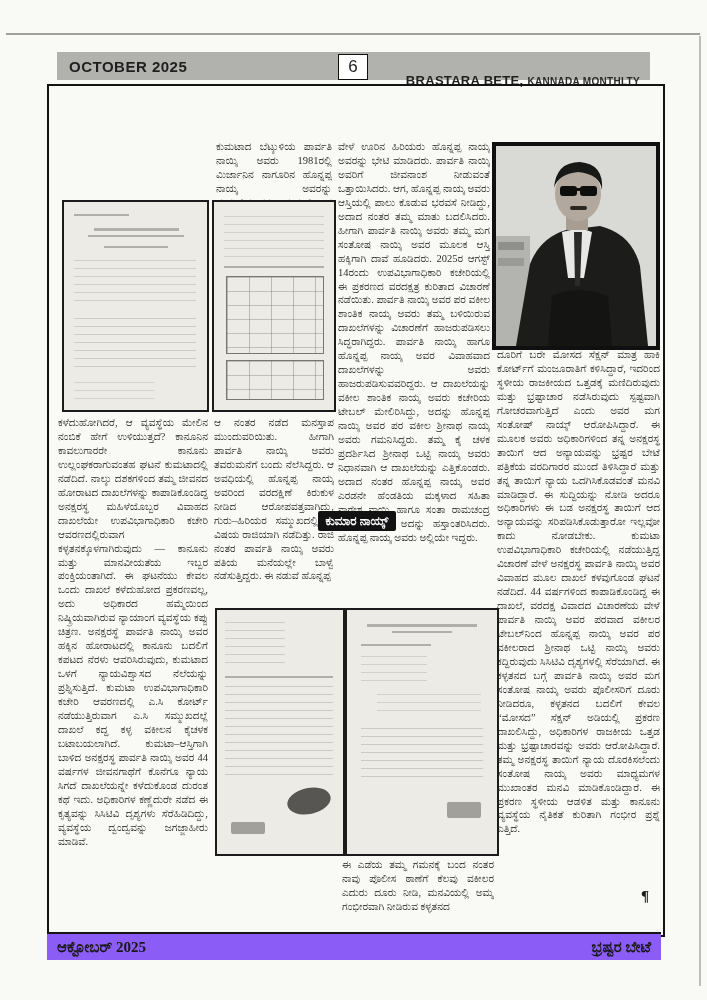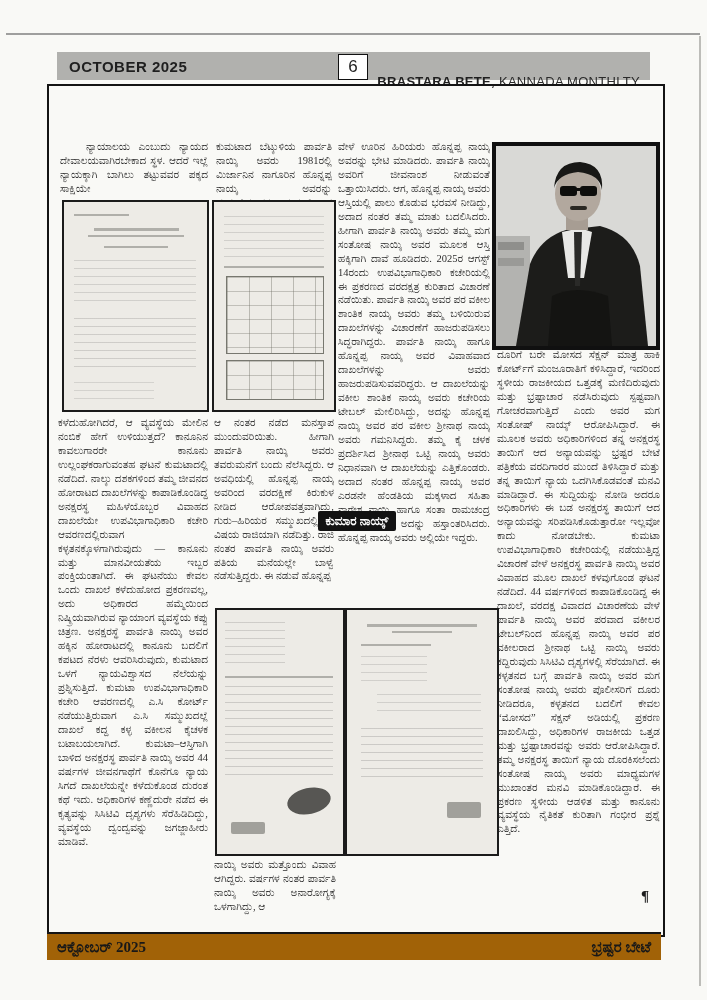--- a/index.html
+++ b/index.html
@@ -11,21 +11,21 @@
   .scan-right-edge{left:699px;top:36px;width:2px;height:950px;background:#bdbdb9;}
   
   .header-bar{left:57px;top:52px;width:593px;height:28px;background:#b1b1ae;
               display:flex;align-items:center;font-family:"Liberation Sans",sans-serif;}
   .header-date{margin-left:12px;font-weight:bold;font-size:15px;color:#1f1f1f;letter-spacing:.5px;}
   .page-num-box{position:absolute;left:281px;top:2px;width:28px;height:24px;background:#fff;
                 border:1px solid #111;display:flex;align-items:center;justify-content:center;
                 font-size:17px;color:#222;}
   .header-right{position:absolute;right:10px;display:flex;align-items:baseline;gap:4px;}
   .mag-title{font-weight:bold;font-size:13px;color:#1f1f1f;letter-spacing:.3px;padding-left:8px;}
-  .mag-sub{font-weight:normal;font-size:13px;color:#2a2a2a;letter-spacing:.3px;margin-top:31px;}
+  .mag-sub{font-weight:bold;font-size:10px;color:#2a2a2a;letter-spacing:.3px;margin-top:31px;}
   
   .article-frame{left:47px;top:84px;width:614px;height:849px;border:2px solid #141414;background:transparent;}
   .headline-bar{left:59px;top:94px;width:592px;height:38px;background:#171717;
                 display:flex;align-items:center;justify-content:center;}
   .headline-text{color:#fdfdfd;font-weight:bold;font-size:27px;white-space:nowrap;overflow:hidden;
                  letter-spacing:1px;text-shadow:0 0 1px #000;}
   
   .kn{font-size:10.5px;line-height:1.33;text-align:justify;overflow:hidden;color:#2e2e2e;}
   .kn-intro{text-indent:26px;}
   
@@ -41,21 +41,21 @@
              transform:rotate(-12deg);opacity:.85;}
   .doc-blot{position:absolute;background:#55554f;opacity:.5;border-radius:2px;}
   
   .photo-frame{left:492px;top:142px;width:160px;height:200px;border:4px solid #101010;background:#d7d7d4;}
   
   .nameplate{left:318px;top:511px;width:78px;height:20px;background:#121212;border-radius:2px;
              display:flex;align-items:center;justify-content:center;}
   .nameplate span{color:#fff;font-weight:bold;font-size:12px;white-space:nowrap;overflow:hidden;}
   .end-mark{left:641px;top:888px;font-size:15px;font-weight:bold;color:#1c1c1c;}
   
-  .footer-bar{left:47px;top:932px;width:614px;height:26px;background:#a16207;border-top:2px solid #141414;
+  .footer-bar{left:47px;top:932px;width:614px;height:26px;background:#8b5cf6;border-top:2px solid #141414;
               display:flex;align-items:center;justify-content:space-between;}
   .footer-left,.footer-right{font-weight:bold;font-size:15px;color:#181818;margin:0 10px;white-space:nowrap;}
 </style>
 </head>
 <body>
 
 <div id="page">
 
   <div class="abs scan-top-edge"></div>
   <div class="abs scan-right-edge"></div>
@@ -67,28 +67,27 @@
     </span>
     <span class="header-right">
       <span class="mag-title">BRASTARA BETE,</span>
       <span class="mag-sub">KANNADA MONTHLTY</span>
     </span>
   </div>
 
   <div class="abs article-frame"></div>
 
 
-  <div class="abs kn kn-intro" style="left:60px;top:140px;width:148px;height:60px;">ನ್ಯಾಯಾಲಯ ಎಂಬುದು ನ್ಯಾಯದ ದೇವಾಲಯವಾಗಿರಬೇಕಾದ ಸ್ಥಳ. ಆದರೆ ಇಲ್ಲೆ ನ್ಯಾಯಕ್ಕಾಗಿ ಬಾಗಿಲು ತಟ್ಟುವವರ ಪಕ್ಕದ ಸಾಕ್ಷಿಯೇ</div>
   <div class="abs kn" style="left:58px;top:416px;width:150px;height:514px;">ಕಳೆದುಹೋಗಿದರೆ, ಆ ವ್ಯವಸ್ಥೆಯ ಮೇಲಿನ ನಂಬಿಕೆ ಹೇಗೆ ಉಳಿಯುತ್ತದೆ? ಕಾನೂನಿನ ಕಾವಲುಗಾರರೇ ಕಾನೂನು ಉಲ್ಲಂಘಕರಾಗುವಂತಹ ಘಟನೆ ಕುಮಟಾದಲ್ಲಿ ನಡೆದಿದೆ. ನಾಲ್ಕು ದಶಕಗಳಿಂದ ತಮ್ಮ ಜೀವನದ ಹೋರಾಟದ ದಾಖಲೆಗಳನ್ನು ಕಾಪಾಡಿಕೊಂಡಿದ್ದ ಅನಕ್ಷರಸ್ಥ ಮಹಿಳೆಯೊಬ್ಬರ ವಿವಾಹದ ದಾಖಲೆಯೇ ಉಪವಿಭಾಗಾಧಿಕಾರಿ ಕಚೇರಿ ಆವರಣದಲ್ಲಿರುವಾಗ ಕಳ್ಳತನಕ್ಕೊಳಗಾಗಿರುವುದು — ಕಾನೂನು ಮತ್ತು ಮಾನವೀಯತೆಯ ಇಬ್ಬರ ಪಂಕ್ತಿಯಂತಾಗಿದೆ. ಈ ಘಟನೆಯು ಕೇವಲ ಒಂದು ದಾಖಲೆ ಕಳೆದುಹೋದ ಪ್ರಕರಣವಲ್ಲ, ಅದು ಅಧಿಕಾರದ ಹಮ್ಮೆಯಿಂದ ನಿಷ್ಕ್ರಿಯವಾಗಿರುವ ನ್ಯಾಯಾಂಗ ವ್ಯವಸ್ಥೆಯ ಕಪ್ಪು ಚಿತ್ರಣ. ಅನಕ್ಷರಸ್ಥೆ ಪಾರ್ವತಿ ನಾಯ್ಕಿ ಅವರ ಹಕ್ಕಿನ ಹೋರಾಟದಲ್ಲಿ ಕಾನೂನು ಬದಲಿಗೆ ಕಪಟದ ನೆರಳು ಆವರಿಸಿರುವುದು, ಕುಮಟಾದ ಒಳಗೆ ನ್ಯಾಯವಿಶ್ವಾಸದ ನೆಲೆಯನ್ನು ಪ್ರಶ್ನಿಸುತ್ತಿದೆ. ಕುಮಟಾ ಉಪವಿಭಾಗಾಧಿಕಾರಿ ಕಚೇರಿ ಆವರಣದಲ್ಲಿ ಎ.ಸಿ ಕೋರ್ಟ್ ನಡೆಯುತ್ತಿರುವಾಗ ಎ.ಸಿ ಸಮ್ಮುಖದಲ್ಲೆ ದಾಖಲೆ ಕದ್ದ ಕಳ್ಳ ವಕೀಲನ ಕೈಚಳಕ ಬಟಾಬಯಲಾಗಿದೆ. ಕುಮಟಾ–ಆಸ್ತಿಗಾಗಿ ಬಾಳಿದ ಅನಕ್ಷರಸ್ಥ ಪಾರ್ವತಿ ನಾಯ್ಕಿ ಅವರ 44 ವರ್ಷಗಳ ಜೀವನಗಾಥೆಗೆ ಕೊನೆಗೂ ನ್ಯಾಯ ಸಿಗದೆ ದಾಖಲೆಯನ್ನೇ ಕಳೆದುಕೊಂಡ ದುರಂತ ಕಥೆ ಇದು. ಅಧಿಕಾರಿಗಳ ಕಣ್ಣೆದುರೇ ನಡೆದ ಈ ಕೃತ್ಯವನ್ನು ಸಿಸಿಟಿವಿ ದೃಶ್ಯಗಳು ಸೆರೆಹಿಡಿದಿದ್ದು, ವ್ಯವಸ್ಥೆಯ ದ್ವಂದ್ವವನ್ನು ಜಗಜ್ಜಾಹೀರು ಮಾಡಿವೆ.</div>
 
   <div class="abs kn" style="left:216px;top:140px;width:116px;height:64px;">ಕುಮಟಾದ ಬೆಟ್ಕುಳಿಯ ಪಾರ್ವತಿ ನಾಯ್ಕಿ ಅವರು 1981ರಲ್ಲಿ ಮಿರ್ಜಾನಿನ ನಾಗೂರಿನ ಹೊನ್ನಪ್ಪ ನಾಯ್ಕ ಅವರನ್ನು ಮದುವೆಯಾದರು. ಮದುವೆ ಆದ ಕೆಲ ವರ್ಷದ ತರುವಾಯ</div>
   <div class="abs kn" style="left:214px;top:416px;width:120px;height:190px;">ಆ ನಂತರ ನಡೆದ ಮನಸ್ತಾಪ ಮುಂದುವರಿಯಿತು. ಹೀಗಾಗಿ ಪಾರ್ವತಿ ನಾಯ್ಕಿ ಅವರು ತವರುಮನೆಗೆ ಬಂದು ನೆಲೆಸಿದ್ದರು. ಆ ಅವಧಿಯಲ್ಲಿ ಹೊನ್ನಪ್ಪ ನಾಯ್ಕ ಅವರಿಂದ ವರದಕ್ಷಿಣೆ ಕಿರುಕುಳ ನೀಡಿದ ಆರೋಪವತ್ತವಾಗಿದ್ದು, ಗುರು–ಹಿರಿಯರ ಸಮ್ಮುಖದಲ್ಲಿ ಆ ವಿಷಯ ರಾಜಿಯಾಗಿ ನಡೆದಿತ್ತು. ರಾಜಿ ನಂತರ ಪಾರ್ವತಿ ನಾಯ್ಕಿ ಅವರು ಪತಿಯ ಮನೆಯಲ್ಲೇ ಬಾಳ್ವೆ ನಡೆಸುತ್ತಿದ್ದರು. ಈ ನಡುವೆ ಹೊನ್ನಪ್ಪ</div>
-  <div class="abs kn" style="left:214px;top:858px;width:122px;height:70px;">ನಾಯ್ಕಿ ಅವರು ಮತ್ತೊಂದು ವಿವಾಹ ಆಗಿದ್ದರು. ವರ್ಷಗಳ ನಂತರ ಪಾರ್ವತಿ ನಾಯ್ಕಿ ಅವರು ಅನಾರೋಗ್ಯಕ್ಕೆ ಒಳಗಾಗಿದ್ದು, ಆ</div>
 
   <div class="abs kn" style="left:338px;top:140px;width:152px;height:464px;">ವೇಳೆ ಊರಿನ ಹಿರಿಯರು ಹೊನ್ನಪ್ಪ ನಾಯ್ಕ ಅವರನ್ನು ಭೇಟಿ ಮಾಡಿದರು. ಪಾರ್ವತಿ ನಾಯ್ಕಿ ಅವರಿಗೆ ಜೀವನಾಂಶ ನೀಡುವಂತೆ ಒತ್ತಾಯಿಸಿದರು. ಆಗ, ಹೊನ್ನಪ್ಪ ನಾಯ್ಕ ಅವರು ಆಸ್ತಿಯಲ್ಲಿ ಪಾಲು ಕೊಡುವ ಭರವಸೆ ನೀಡಿದ್ದು, ಅದಾದ ನಂತರ ತಮ್ಮ ಮಾತು ಬದಲಿಸಿದರು. ಹೀಗಾಗಿ ಪಾರ್ವತಿ ನಾಯ್ಕಿ ಅವರು ತಮ್ಮ ಮಗ ಸಂತೋಷ ನಾಯ್ಕಿ ಅವರ ಮೂಲಕ ಆಸ್ತಿ ಹಕ್ಕಿಗಾಗಿ ದಾವೆ ಹೂಡಿದರು. 2025ರ ಆಗಸ್ಟ್ 14ರಂದು ಉಪವಿಭಾಗಾಧಿಕಾರಿ ಕಚೇರಿಯಲ್ಲಿ ಈ ಪ್ರಕರಣದ ವರದಕ್ಷತ್ರ ಕುರಿತಾದ ವಿಚಾರಣೆ ನಡೆಯಿತು. ಪಾರ್ವತಿ ನಾಯ್ಕಿ ಅವರ ಪರ ವಕೀಲ ಶಾಂತಿಕ ನಾಯ್ಕ ಅವರು ತಮ್ಮ ಬಳಿಯಿರುವ ದಾಖಲೆಗಳನ್ನು ವಿಚಾರಣೆಗೆ ಹಾಜರುಪಡಿಸಲು ಸಿದ್ಧರಾಗಿದ್ದರು. ಪಾರ್ವತಿ ನಾಯ್ಕಿ ಹಾಗೂ ಹೊನ್ನಪ್ಪ ನಾಯ್ಕ ಅವರ ವಿವಾಹವಾದ ದಾಖಲೆಗಳನ್ನು ಅವರು ಹಾಜರುಪಡಿಸುವವರಿದ್ದರು. ಆ ದಾಖಲೆಯನ್ನು ವಕೀಲ ಶಾಂತಿಕ ನಾಯ್ಕ ಅವರು ಕಚೇರಿಯ ಟೇಬಲ್ ಮೇಲಿರಿಸಿದ್ದು, ಅದನ್ನು ಹೊನ್ನಪ್ಪ ನಾಯ್ಕಿ ಅವರ ಪರ ವಕೀಲ ಶ್ರೀನಾಥ ನಾಯ್ಕ ಅವರು ಗಮನಿಸಿದ್ದರು. ತಮ್ಮ ಕೈ ಚಳಕ ಪ್ರದರ್ಶಿಸಿದ ಶ್ರೀನಾಥ ಒಟ್ಟಿ ನಾಯ್ಕ ಅವರು ನಿಧಾನವಾಗಿ ಆ ದಾಖಲೆಯನ್ನು ಎತ್ತಿಕೊಂಡರು. ಅದಾದ ನಂತರ ಹೊನ್ನಪ್ಪ ನಾಯ್ಕ ಅವರ ಎರಡನೇ ಹೆಂಡತಿಯ ಮಕ್ಕಳಾದ ಸಹಿತಾ ನಾಗೇಶ ನಾಯ್ಕಿ ಹಾಗೂ ಸಂತಾ ರಾಮಚಂದ್ರ ನಾಯ್ಕಿ ಅವರಿಗೆ ಅದನ್ನು ಹಸ್ತಾಂತರಿಸಿದರು. ಹೊನ್ನಪ್ಪ ನಾಯ್ಕ ಅವರು ಅಲ್ಲಿಯೇ ಇದ್ದರು.</div>
+  <div class="abs kn" style="left:342px;top:858px;width:152px;height:70px;">ಈ ಎಡೆಯ ತಮ್ಮ ಗಮನಕ್ಕೆ ಬಂದ ನಂತರ ನಾವು ಪೊಲೀಸ ಠಾಣೆಗೆ ಕೆಲವು ವಕೀಲರ ಎದುರು ದೂರು ನೀಡಿ, ಮನವಿಯಲ್ಲಿ ಅಮ್ಮ ಗಂಭೀರವಾಗಿ ನೀಡಿರುವ ಕಳ್ಳತನದ</div>
 
   <div class="abs kn" style="left:497px;top:348px;width:163px;height:580px;">ದೂರಿಗೆ ಬರೇ ಮೋಸದ ಸೆಕ್ಷನ್ ಮಾತ್ರ ಹಾಕಿ ಕೋರ್ಟ್‍ಗೆ ಮಂಜೂರಾತಿಗೆ ಕಳಿಸಿದ್ದಾರೆ, ಇದರಿಂದ ಸ್ಥಳೀಯ ರಾಜಕೀಯದ ಒತ್ತಡಕ್ಕೆ ಮಣಿದಿರುವುದು ಮತ್ತು ಭ್ರಷ್ಟಾಚಾರ ನಡೆಸಿರುವುದು ಸ್ಪಷ್ಟವಾಗಿ ಗೋಚರವಾಗುತ್ತಿದೆ ಎಂದು ಅವರ ಮಗ ಸಂತೋಷ್ ನಾಯ್ಕ್ ಆರೋಪಿಸಿದ್ದಾರೆ. ಈ ಮೂಲಕ ಅವರು ಅಧಿಕಾರಿಗಳಿಂದ ತನ್ನ ಅನಕ್ಷರಸ್ಥ ತಾಯಿಗೆ ಆದ ಅನ್ಯಾಯವನ್ನು ಭ್ರಷ್ಟರ ಬೇಟೆ ಪತ್ರಿಕೆಯ ವರದಿಗಾರರ ಮುಂದೆ ತಿಳಿಸಿದ್ದಾರೆ ಮತ್ತು ತನ್ನ ತಾಯಿಗೆ ನ್ಯಾಯ ಒದಗಿಸಿಕೊಡವಂತೆ ಮನವಿ ಮಾಡಿದ್ದಾರೆ. ಈ ಸುದ್ದಿಯನ್ನು ನೋಡಿ ಅದರೂ ಅಧಿಕಾರಿಗಳು ಈ ಬಡ ಅನಕ್ಷರಸ್ಥ ತಾಯಿಗೆ ಆದ ಅನ್ಯಾಯವನ್ನು ಸರಿಪಡಿಸಿಕೊಡುತ್ತಾರೋ ಇಲ್ಲವೋ ಕಾದು ನೋಡಬೇಕು. ಕುಮಟಾ ಉಪವಿಭಾಗಾಧಿಕಾರಿ ಕಚೇರಿಯಲ್ಲಿ ನಡೆಯುತ್ತಿದ್ದ ವಿಚಾರಣೆ ವೇಳೆ ಅನಕ್ಷರಸ್ಥ ಪಾರ್ವತಿ ನಾಯ್ಕಿ ಅವರ ವಿವಾಹದ ಮೂಲ ದಾಖಲೆ ಕಳವುಗೊಂಡ ಘಟನೆ ನಡೆದಿದೆ. 44 ವರ್ಷಗಳಿಂದ ಕಾಪಾಡಿಕೊಂಡಿದ್ದ ಈ ದಾಖಲೆ, ವರದಕ್ಷ ವಿವಾದದ ವಿಚಾರಣೆಯ ವೇಳೆ ಪಾರ್ವತಿ ನಾಯ್ಕಿ ಅವರ ಪರವಾದ ವಕೀಲರ ಟೇಬಲ್‍ನಿಂದ ಹೊನ್ನಪ್ಪ ನಾಯ್ಕಿ ಅವರ ಪರ ವಕೀಲರಾದ ಶ್ರೀನಾಥ ಒಟ್ಟಿ ನಾಯ್ಕಿ ಅವರು ಕದ್ದಿರುವುದು ಸಿಸಿಟಿವಿ ದೃಶ್ಯಗಳಲ್ಲಿ ಸೆರೆಯಾಗಿದೆ. ಈ ಕಳ್ಳತನದ ಬಗ್ಗೆ ಪಾರ್ವತಿ ನಾಯ್ಕಿ ಅವರ ಮಗ ಸಂತೋಷ ನಾಯ್ಕ ಅವರು ಪೊಲೀಸರಿಗೆ ದೂರು ನೀಡಿದರೂ, ಕಳ್ಳತನದ ಬದಲಿಗೆ ಕೇವಲ “ಮೋಸದ” ಸೆಕ್ಷನ್ ಅಡಿಯಲ್ಲಿ ಪ್ರಕರಣ ದಾಖಲಿಸಿದ್ದು, ಅಧಿಕಾರಿಗಳ ರಾಜಕೀಯ ಒತ್ತಡ ಮತ್ತು ಭ್ರಷ್ಟಾಚಾರವನ್ನು ಅವರು ಆರೋಪಿಸಿದ್ದಾರೆ. ತಮ್ಮ ಅನಕ್ಷರಸ್ಥ ತಾಯಿಗೆ ನ್ಯಾಯ ದೊರಕಿಸಲೆಂದು ಸಂತೋಷ ನಾಯ್ಕ ಅವರು ಮಾಧ್ಯಮಗಳ ಮುಖಾಂತರ ಮನವಿ ಮಾಡಿಕೊಂಡಿದ್ದಾರೆ. ಈ ಪ್ರಕರಣ ಸ್ಥಳೀಯ ಆಡಳಿತ ಮತ್ತು ಕಾನೂನು ವ್ಯವಸ್ಥೆಯ ನೈತಿಕತೆ ಕುರಿತಾಗಿ ಗಂಭೀರ ಪ್ರಶ್ನೆ ಎತ್ತಿದೆ.</div>
   <div class="abs end-mark">¶</div>
 
   <div class="abs nameplate">
     <span>ಕುಮಾರ ನಾಯ್ಕ್</span>
   </div>
 
   <div class="abs doc" style="left:62px;top:200px;width:143px;height:208px;">
     <div class="doc-inner">

